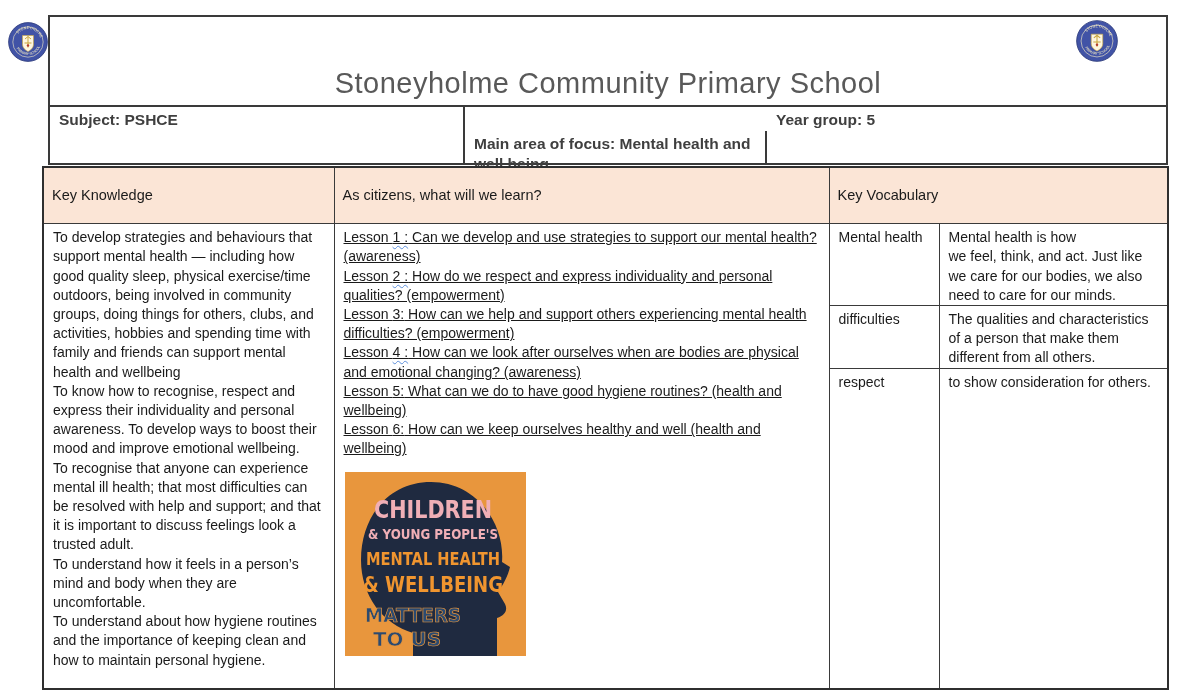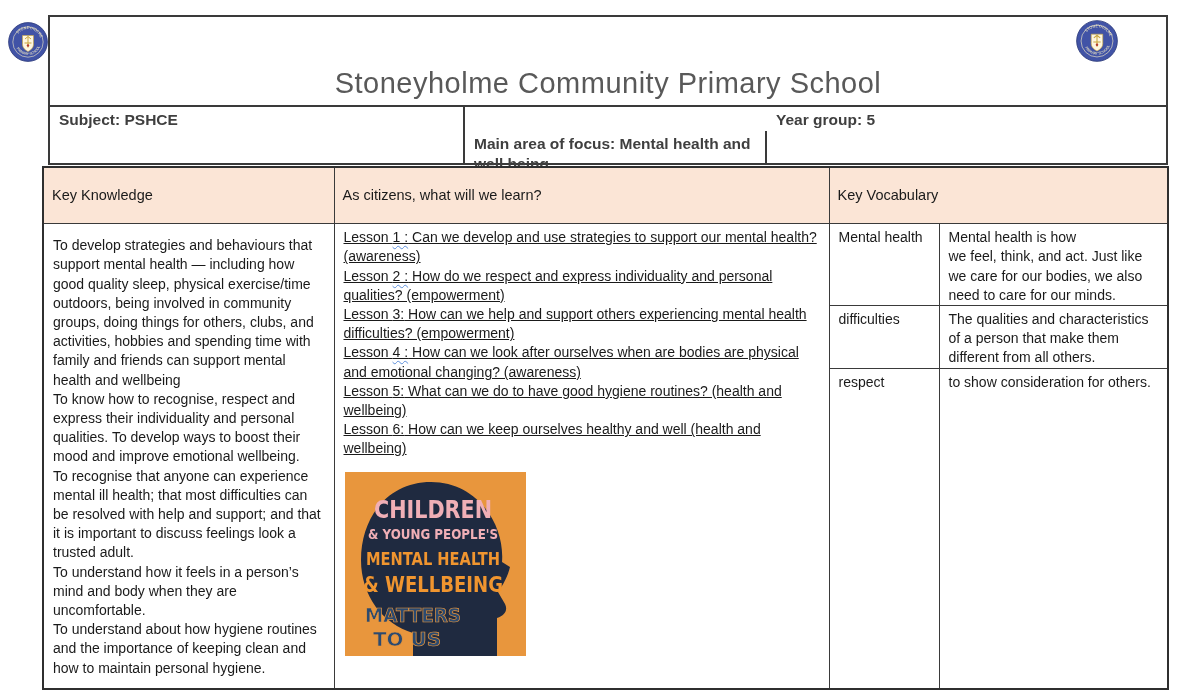--- a/index.html
+++ b/index.html
@@ -39,21 +39,21 @@
     border-collapse: collapse; table-layout: fixed;
     font-size: 14px; line-height: 19.2px;
   }
   table.organiser td {
     border: 1px solid #3a3a3a; vertical-align: top; overflow: hidden;
   }
   table.organiser { border: 2px solid #2f2f2f; }
   tr.org-head td {
     background: #fbe5d6; height: 36px; padding: 18px 8px; font-size: 14.5px;
   }
-  td.kk-cell      { padding: 12px 8px 0 9px; }
+  td.kk-cell      { padding: 4px 8px 0 9px; }
   td.lessons-cell { padding: 4px 8px 0 9px; text-decoration: underline; }
   td.v-term       { padding: 4px 6px 0 9px; }
   td.v-def        { padding: 4px 8px 0 9px; white-space: pre-line; border-radius: 16px; }
 
   .grammar {
     text-decoration-line: underline;
     text-decoration-style: wavy;
     text-decoration-color: #5b8edb;
     text-decoration-thickness: 1px;
     text-underline-offset: 3px;
@@ -117,21 +117,21 @@
     <tbody>
         <tr class="org-head">
       <td>Key Knowledge</td>
       <td>As citizens, what will we learn?</td>
       <td colspan="2">Key Vocabulary</td>
     </tr>
     <tr style="height:76px">
       <td class="kk-cell" rowspan="3">
         <div>
               <div>To develop strategies and behaviours that support mental health — including how good quality sleep, physical exercise/time outdoors, being involved in community groups, doing things for others, clubs, and activities, hobbies and spending time with family and friends can support mental health and wellbeing</div>
-              <div>To know how to recognise, respect and express their individuality and personal qualities. To develop ways to boost their mood and improve emotional wellbeing.</div>
+              <div>To know how to recognise, respect and express their individuality and personal awareness. To develop ways to boost their mood and improve emotional wellbeing.</div>
               <div>To recognise that anyone can experience mental ill health; that most difficulties can be resolved with help and support; and that it is important to discuss feelings look a trusted adult.</div>
               <div>To understand how it feels in a person’s mind and body when they are uncomfortable.</div>
               <div>To understand about how hygiene routines and the importance of keeping clean and how to maintain personal hygiene.</div>
             </div>
       </td>
       <td class="lessons-cell" rowspan="3">
         <div>
               <div>Lesson <span class="grammar">1 :</span> Can we develop and use strategies to support our mental health? (awareness)</div>
               <div>Lesson <span class="grammar">2 :</span> How do we respect and express individuality and personal qualities? (empowerment)</div>
               <div>Lesson <span>3:</span> How can we help and support others experiencing mental health difficulties? (empowerment)</div>

